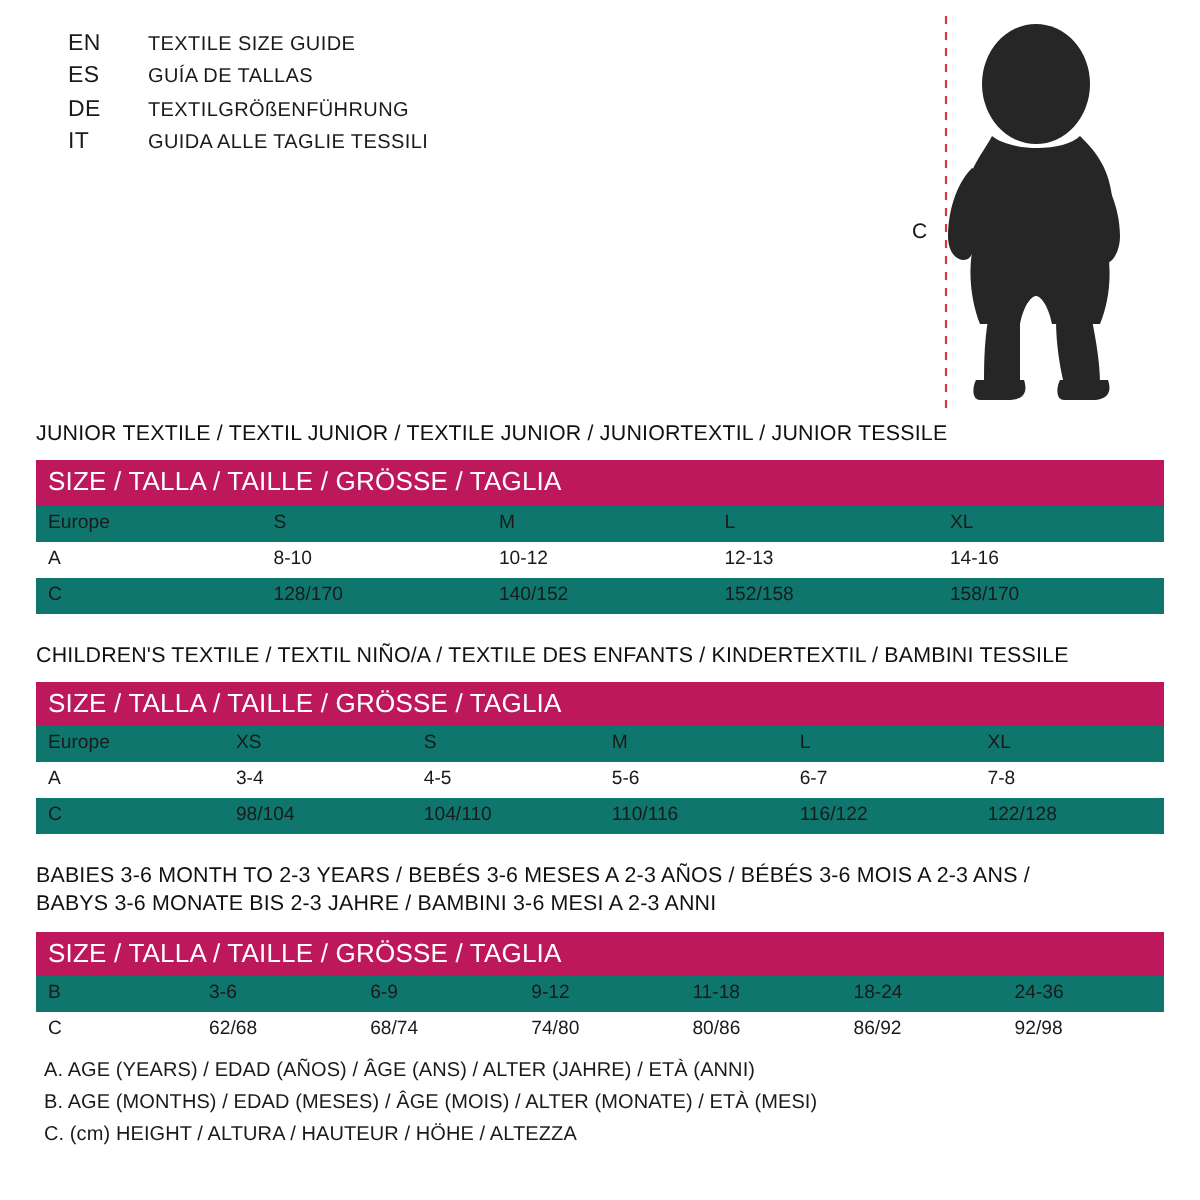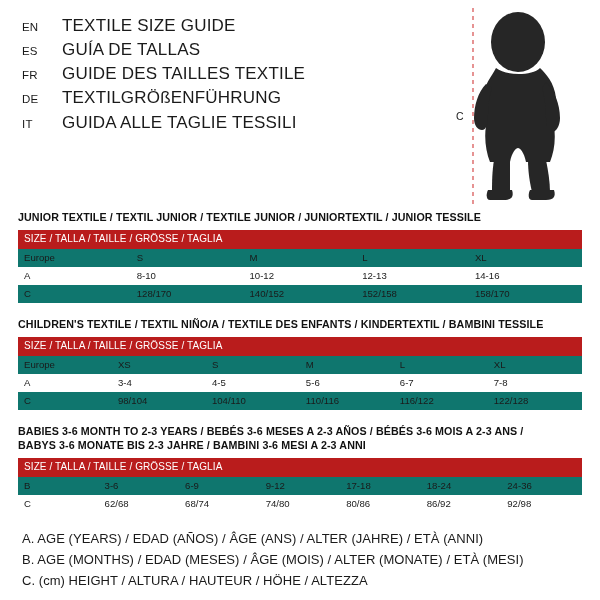--- a/index.html
+++ b/index.html
@@ -25,30 +25,31 @@
   .header {
     position: absolute;
     left: 22px;
     top: 14px;
     width: 400px;
   }
   .header-row {
     display: flex;
     align-items: baseline;
     line-height: 1.42;
+    margin-left: 12px;
   }
   .lang-code {
     width: 40px;
     flex: 0 0 40px;
     font-size: 11.5px;
     letter-spacing: 0.2px;
     color: #1a1a1a;
   }
   .lang-title {
-    font-size: 17px;
+    font-size: 10px;
     letter-spacing: 0.2px;
     color: #1a1a1a;
   }
 
   
   .figure-area {
     position: absolute;
     left: 440px;
     top: 6px;
     width: 150px;
@@ -67,21 +68,21 @@
 
   
   .tables {
     position: absolute;
     left: 18px;
     top: 210px;
     width: 564px;
   }
   .section-title {
     font-size: 10.7px;
-    font-weight: bold;
+    font-weight: normal;
     letter-spacing: 0.1px;
     color: #111;
     margin: 0 0 6px 0;
     line-height: 1.35;
   }
   .section-title.multi {
     line-height: 1.32;
   }
   table.sizes {
     width: 100%;
@@ -90,23 +91,23 @@
     table-layout: fixed;
     margin-bottom: 14px;
   }
   table.sizes td {
     padding: 3px 0 3px 6px;
     vertical-align: middle;
     color: #1a1a1a;
     line-height: 1.25;
   }
   tr.head-row td {
-    background: #b91c1c;
+    background: #be185d;
     color: #ffffff;
-    font-size: 10px;
+    font-size: 13px;
     letter-spacing: 0.1px;
     padding-top: 3px;
     padding-bottom: 3px;
   }
   tr.band td {
     background: #0f766e;
   }
   tr.plain td {
     background: #ffffff;
   }
@@ -115,43 +116,39 @@
   }
 
   
   .legend {
     position: absolute;
     left: 22px;
     top: 528px;
     width: 560px;
   }
   .legend-line {
-    font-size: 13px;
+    font-size: 10px;
     line-height: 1.62;
     color: #1a1a1a;
     letter-spacing: 0.05px;
   }
 </style>
 </head>
 <body>
 
 <div class="page">
 
   <div class="header">
     <div class="header-row">
       <span class="lang-code">EN</span>
       <span class="lang-title">TEXTILE SIZE GUIDE</span>
     </div>
     <div class="header-row">
       <span class="lang-code">ES</span>
       <span class="lang-title">GUÍA DE TALLAS</span>
-    </div>
-    <div class="header-row">
-      <span class="lang-code">FR</span>
-      <span class="lang-title">GUIDE DES TAILLES TEXTILE</span>
     </div>
     <div class="header-row">
       <span class="lang-code">DE</span>
       <span class="lang-title">TEXTILGRÖßENFÜHRUNG</span>
     </div>
     <div class="header-row">
       <span class="lang-code">IT</span>
       <span class="lang-title">GUIDA ALLE TAGLIE TESSILI</span>
     </div>
   </div>
@@ -251,21 +248,21 @@
     <table class="sizes">
       <tbody>
           <tr class="head-row">
         <td class="first-col" colspan="7">SIZE / TALLA / TAILLE / GRÖSSE / TAGLIA</td>
       </tr>
       <tr class="band">
         <td class="first-col">B</td>
         <td>3-6</td>
         <td>6-9</td>
         <td>9-12</td>
-        <td>17-18</td>
+        <td>11-18</td>
         <td>18-24</td>
         <td>24-36</td>
       </tr>
       <tr class="plain">
         <td class="first-col">C</td>
         <td>62/68</td>
         <td>68/74</td>
         <td>74/80</td>
         <td>80/86</td>
         <td>86/92</td>

